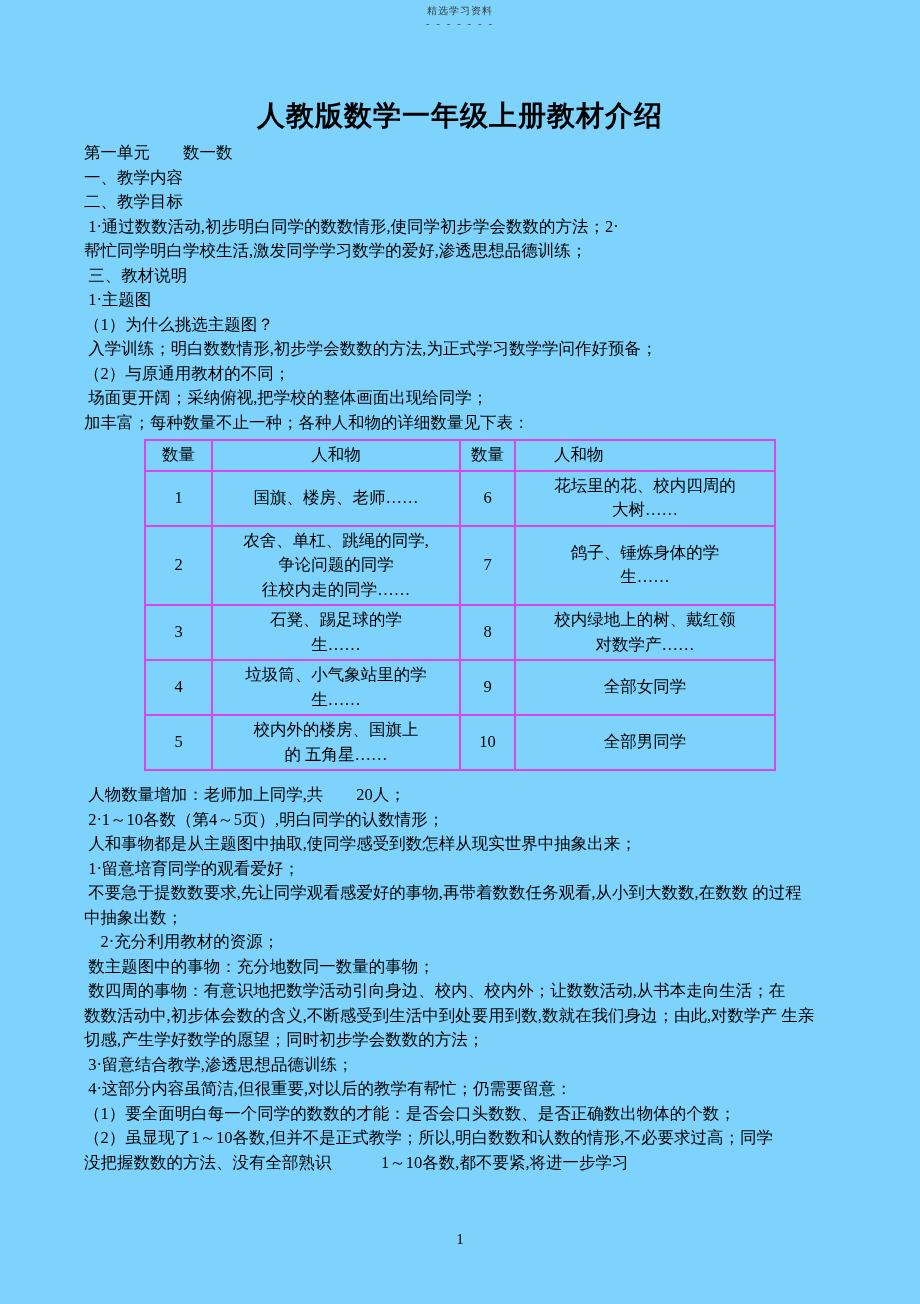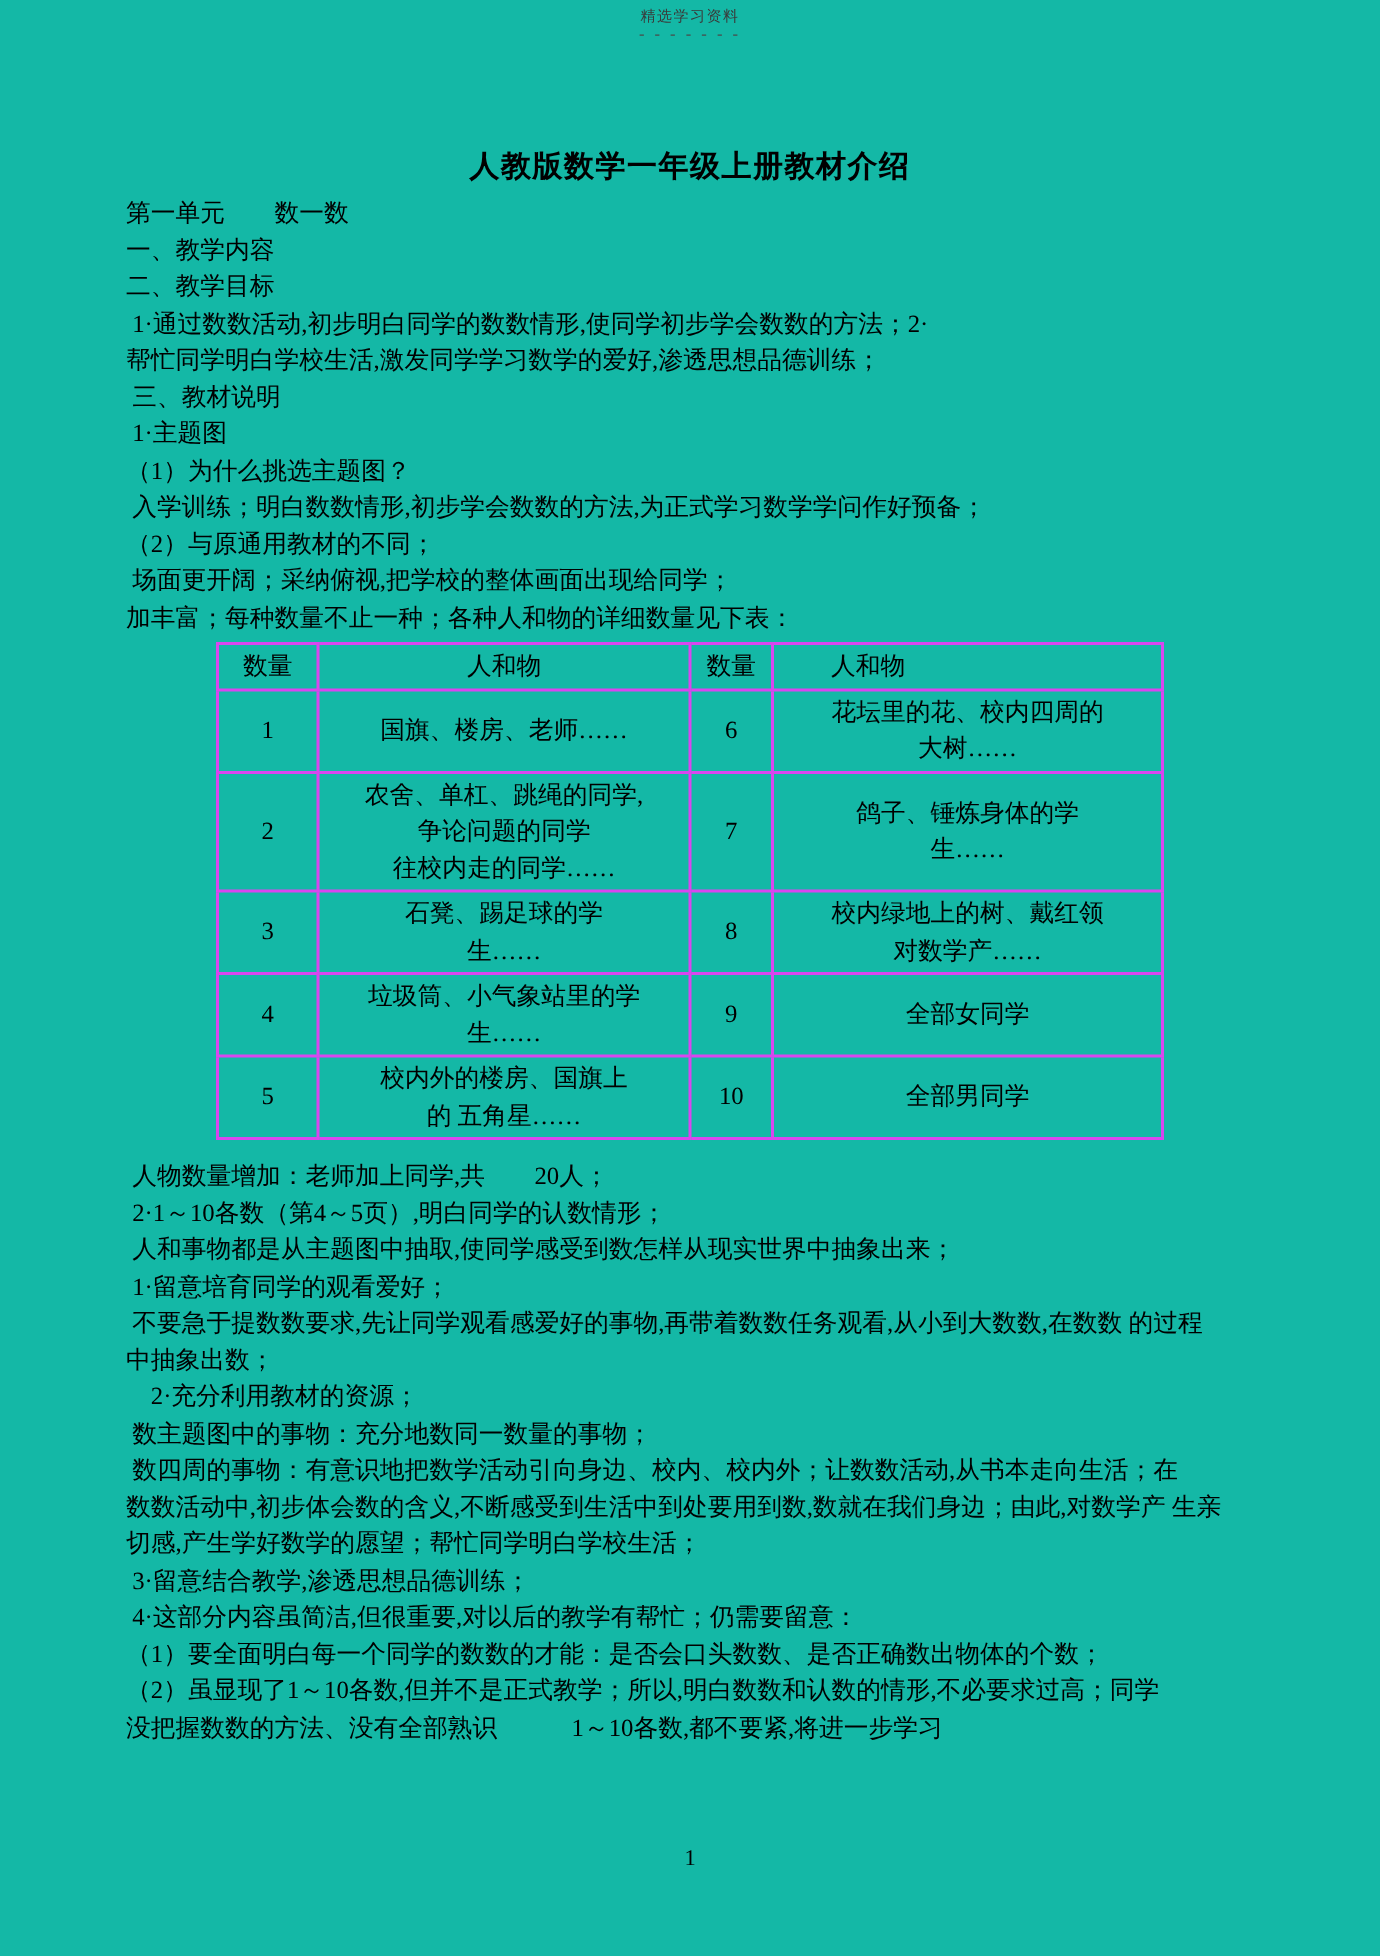--- a/index.html
+++ b/index.html
@@ -2,21 +2,21 @@
 <html><head>
 <meta charset="utf-8">
 <style>
   * { margin: 0; padding: 0; box-sizing: border-box; }
   html, body { background: #ffffff; }
   .page {
     position: relative;
     width: 920px;
     height: 1304px;
     margin: 0 auto;
-    background: #14b8a6;
+    background: #7dd3fc;
     color: #000000;
     font-family: "Liberation Serif", "DejaVu Serif", serif;
     overflow: hidden;
   }
   .top-note {
     padding-top: 4px;
     text-align: center;
     font-size: 10px;
     color: #3a3a3a;
     letter-spacing: 1px;
@@ -24,21 +24,21 @@
   .top-dashes {
     text-align: center;
     font-size: 11px;
     line-height: 11px;
     color: #4a4a4a;
     letter-spacing: 2px;
   }
   .doc-title {
     margin-top: 68px;
     text-align: center;
-    font-size: 20px;
+    font-size: 28px;
     font-weight: bold;
     letter-spacing: 1px;
   }
   .content {
     width: 762px;
     margin: 6px 0 0 84px;
     font-size: 16.5px;
     line-height: 24.5px;
   }
   .line {
@@ -161,21 +161,21 @@
     <div class="line"> 人物数量增加：老师加上同学,共　　20人；</div>
     <div class="line"> 2·1～10各数（第4～5页）,明白同学的认数情形；</div>
     <div class="line"> 人和事物都是从主题图中抽取,使同学感受到数怎样从现实世界中抽象出来；</div>
     <div class="line"> 1·留意培育同学的观看爱好；</div>
     <div class="line"> 不要急于提数数要求,先让同学观看感爱好的事物,再带着数数任务观看,从小到大数数,在数数 的过程</div>
     <div class="line">中抽象出数；</div>
     <div class="line">　2·充分利用教材的资源；</div>
     <div class="line"> 数主题图中的事物：充分地数同一数量的事物；</div>
     <div class="line"> 数四周的事物：有意识地把数学活动引向身边、校内、校内外；让数数活动,从书本走向生活；在</div>
     <div class="line">数数活动中,初步体会数的含义,不断感受到生活中到处要用到数,数就在我们身边；由此,对数学产 生亲</div>
-    <div class="line">切感,产生学好数学的愿望；帮忙同学明白学校生活；</div>
+    <div class="line">切感,产生学好数学的愿望；同时初步学会数数的方法；</div>
     <div class="line"> 3·留意结合教学,渗透思想品德训练；</div>
     <div class="line"> 4·这部分内容虽简洁,但很重要,对以后的教学有帮忙；仍需要留意：</div>
     <div class="line">（1）要全面明白每一个同学的数数的才能：是否会口头数数、是否正确数出物体的个数；</div>
     <div class="line">（2）虽显现了1～10各数,但并不是正式教学；所以,明白数数和认数的情形,不必要求过高；同学</div>
     <div class="line">没把握数数的方法、没有全部熟识　　　1～10各数,都不要紧,将进一步学习</div>
 
   </div>
 
   <div class="page-num">1</div>
 

